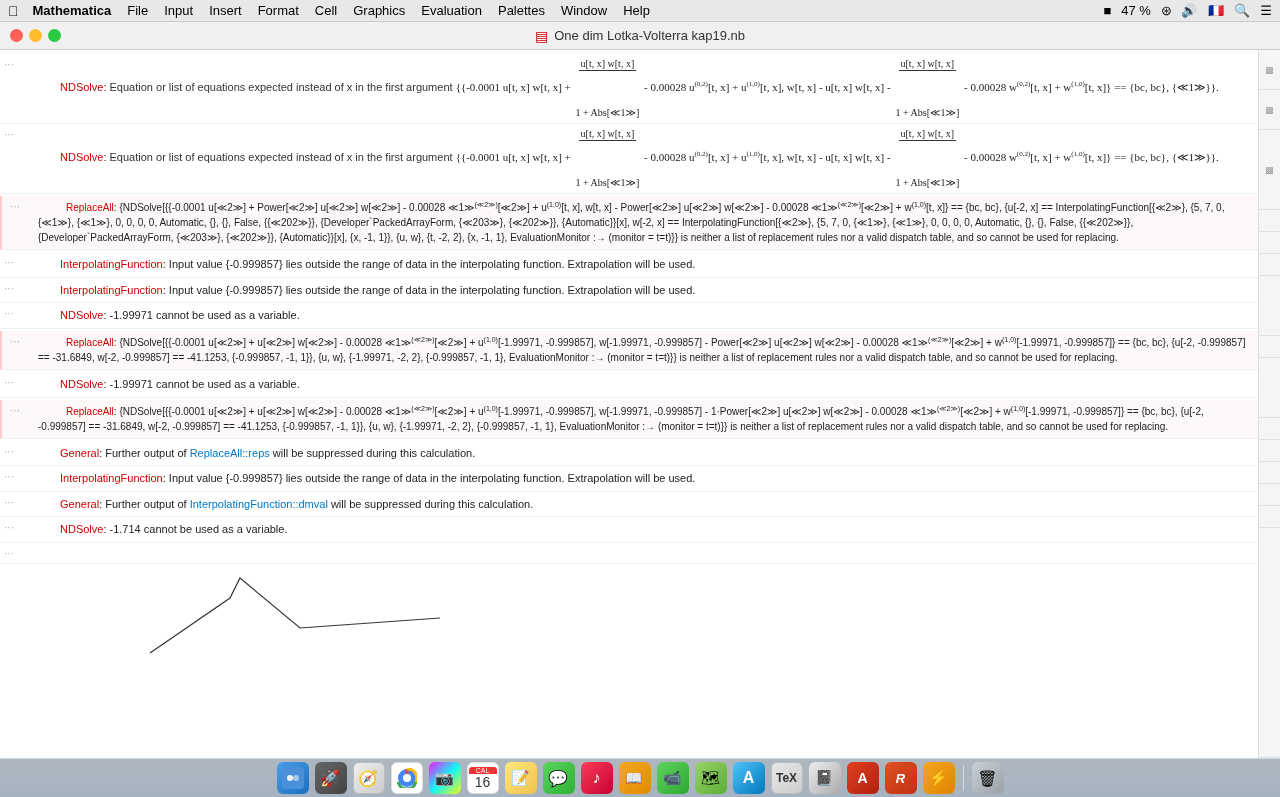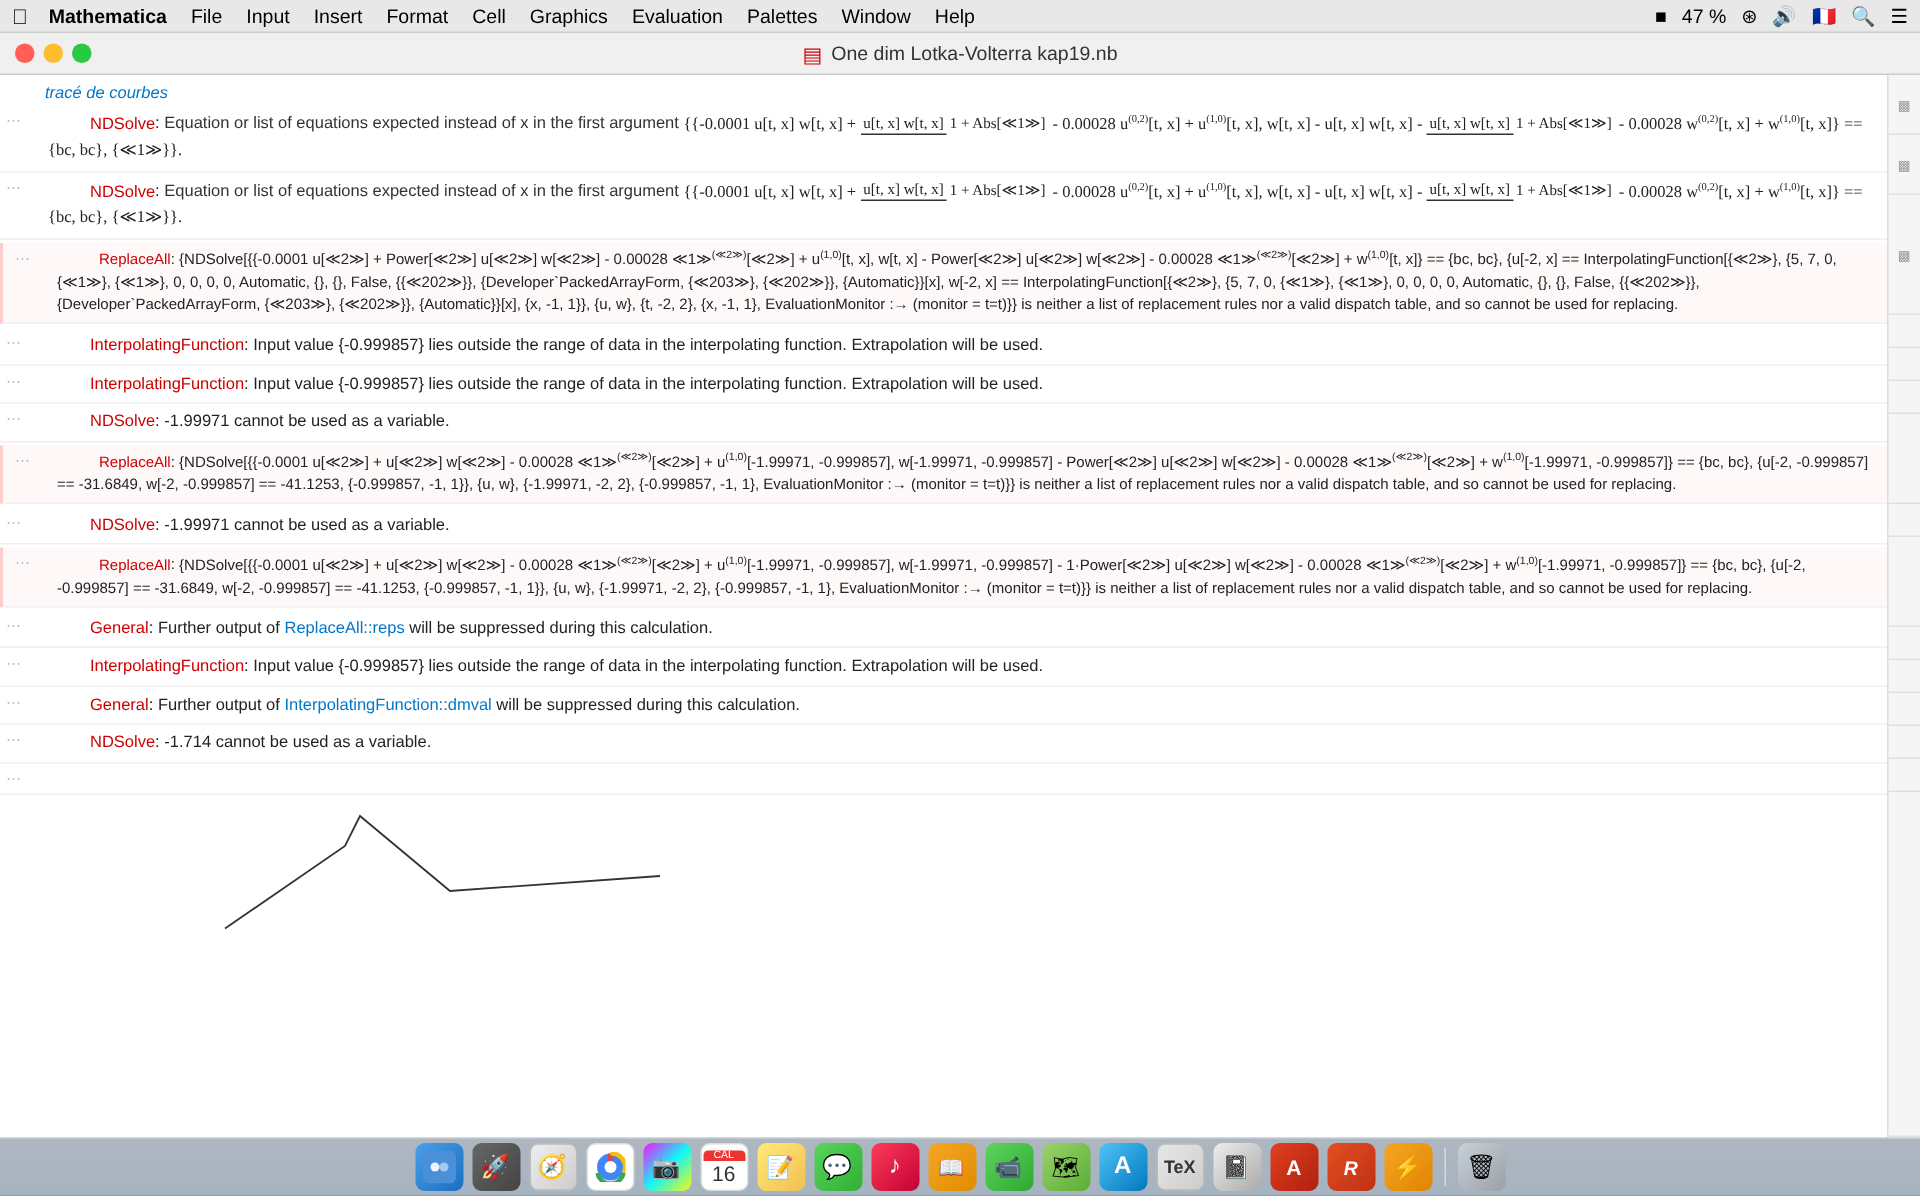--- a/index.html
+++ b/index.html
@@ -119,24 +119,25 @@
     
     .eq-block {
       font-family: "Times New Roman", Times, serif;
       font-size: 11px;
       line-height: 1.6;
       margin: 1px 0;
     }
 
     .fraction {
       display: inline-flex;
-      flex-direction: row;
+      flex-direction: column;
       align-items: center;
       vertical-align: middle;
       font-size: 10px;
+      gap: 36px;
     }
     .frac-num { border-bottom: 1px solid #333; padding: 0 2px; line-height: 1.2; }
     .frac-den { padding: 0 2px; line-height: 1.2; }
 
     
     #graph-area {
       padding: 4px 20px;
       background: #fff;
     }
 
@@ -224,23 +225,20 @@
   </div>
   <div class="title-text">
     <span class="title-icon">▤</span>
     <span>One dim Lotka-Volterra kap19.nb</span>
   </div>
 </div>
 
 <div id="main">
   <div id="notebook">
 
-    <div class="header-link">
-      <a class="link-blue" style="color:#0077cc; text-decoration:none; font-style:italic;">tracé de courbes</a>
-    </div>
 
     <div class="cell-row">
       <div class="cell-marker">
           <span style="color:#aaa;font-size:10px;">···</span>
         </div>
       <div class="cell-content">
         <span class="err-function">NDSolve</span><span>: </span><span class="err-text">Equation or list of equations expected instead of x in the first argument </span>
         <span class="eq-block">
           {{-0.0001 u[t, x] w[t, x] + <span class="fraction">
               <span class="frac-num">u[t, x] w[t, x]</span>

